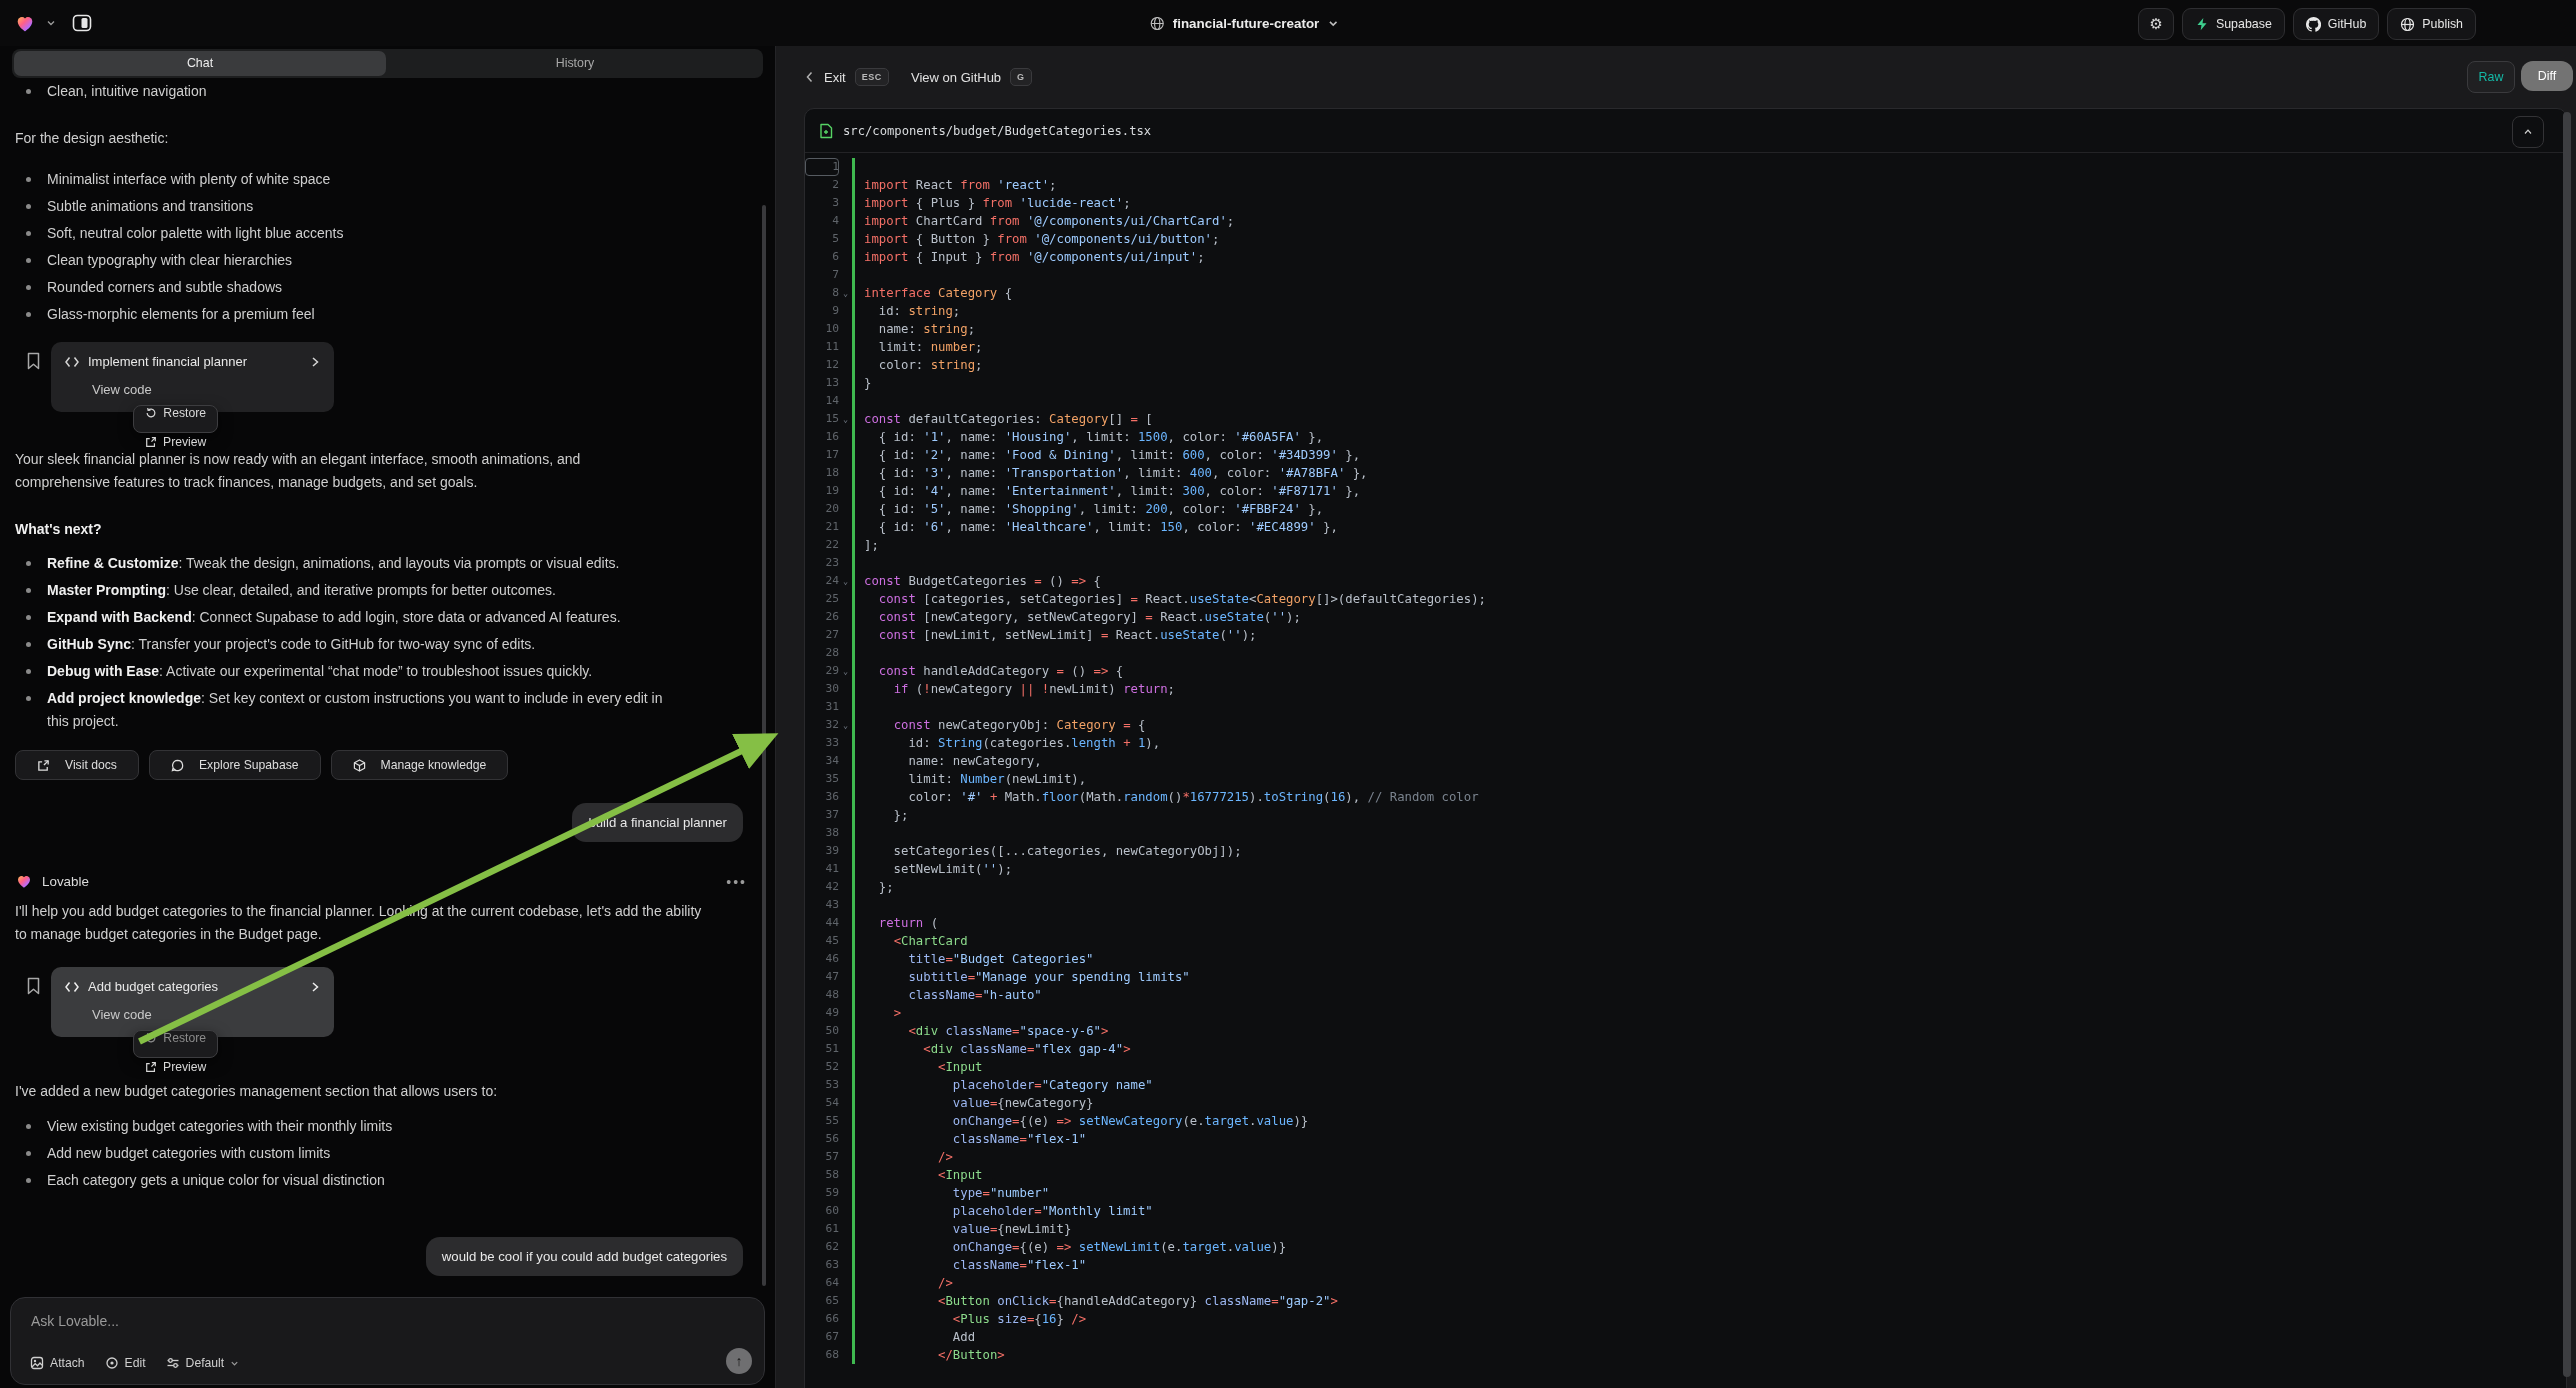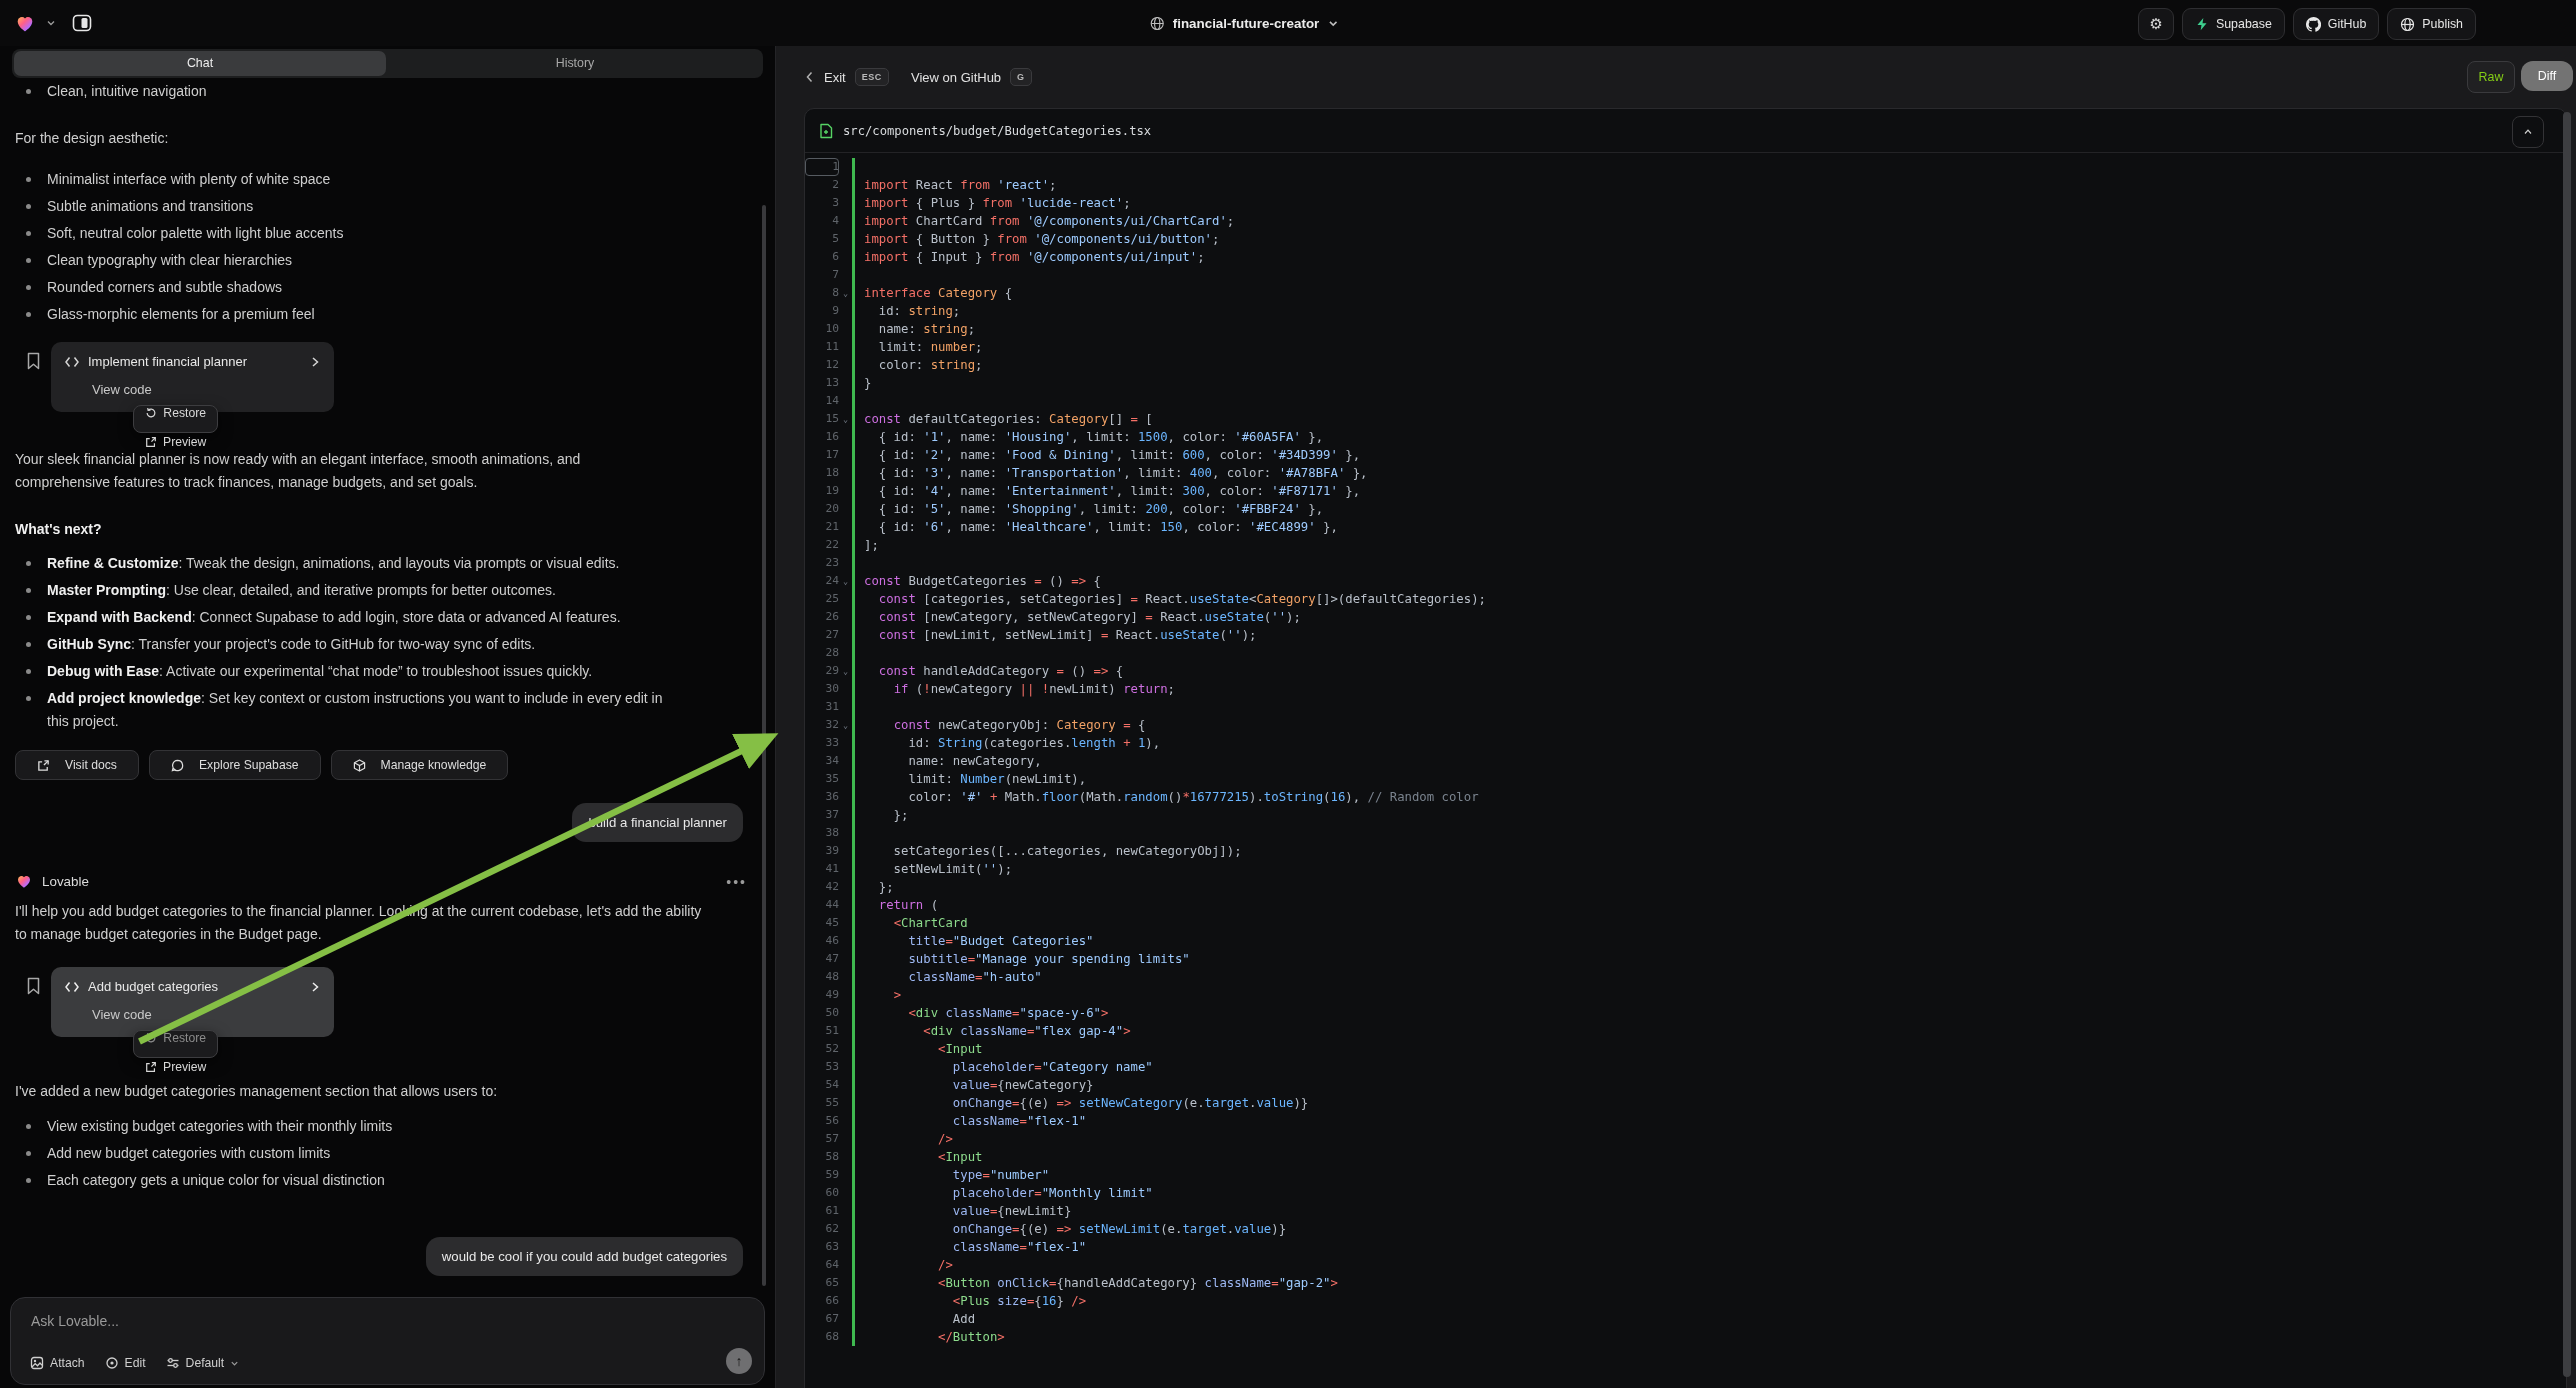--- a/index.html
+++ b/index.html
@@ -62,21 +62,21 @@
   .send{position:absolute;right:12px;bottom:10px;width:26px;height:26px;border-radius:50%;background:#6f6f71;
         display:flex;align-items:center;justify-content:center;color:#141414;font-size:14px;font-weight:700;cursor:pointer;}
   .chat-scroll{position:absolute;left:762px;top:159px;width:4px;height:1081px;background:#39393c;border-radius:2px;}
   
   .codepanel{position:absolute;left:776px;top:46px;width:1800px;height:1342px;background:#1a1a1c;}
   .ctb{position:absolute;left:0;top:0;width:100%;height:62px;}
   .ctb .item{position:absolute;top:16px;height:30px;display:flex;align-items:center;font-size:13px;color:#e2e2e2;cursor:pointer;}
   .keybadge{margin-left:9px;font-size:9px;letter-spacing:0.5px;color:#b9b9b9;background:#232325;
             border:1px solid #3a3a3d;border-radius:5px;padding:3px 6px;font-weight:700;}
   .btn-raw{position:absolute;left:1691px;top:15px;width:46px;height:30px;border-radius:8px;background:#202022;
-           border:1px solid #3a3a3d;color:#84cc16;font-size:12.4px;display:flex;align-items:center;justify-content:center;cursor:pointer;}
+           border:1px solid #3a3a3d;color:#14b8a6;font-size:12.4px;display:flex;align-items:center;justify-content:center;cursor:pointer;}
   .btn-diff{position:absolute;left:1745px;top:15px;width:52px;height:30px;border-radius:12px;background:#737373;
             color:#fff;font-size:12.4px;display:flex;align-items:center;justify-content:center;cursor:pointer;}
   .codecard{position:absolute;left:28px;top:62px;width:1761px;height:1285px;background:#0d0e10;
             border:1px solid #29292c;border-radius:10px 10px 0 0;overflow:hidden;}
   .filehead{position:absolute;left:0;top:0;width:100%;height:44px;border-bottom:1px solid #232326;display:flex;align-items:center;padding:0 14px;box-sizing:border-box;gap:10px;}
   .filepath{font-family:"DejaVu Sans Mono",monospace;font-size:12.2px;color:#d8dbde;}
   .collapse-btn{position:absolute;right:22px;top:7px;width:30px;height:30px;border:1px solid #333336;border-radius:8px;
                 display:flex;align-items:center;justify-content:center;color:#d0d0d0;cursor:pointer;}
   .codebody{position:absolute;left:0;top:44px;width:100%;bottom:0;padding-top:5px;
             font-family:"DejaVu Sans Mono",monospace;font-size:12.3px;}
@@ -469,20 +469,21 @@
         <div class="cl"><span class="ln">32</span><span class="fold">⌄</span><span class="addbar"></span><span class="ct"><span class="tk-p">    </span><span class="tk-kc">const</span><span class="tk-p"> newCategoryObj: </span><span class="tk-t">Category</span><span class="tk-p"> </span><span class="tk-k">=</span><span class="tk-p"> {</span></span></div>
         <div class="cl"><span class="ln">33</span><span class="fold"></span><span class="addbar"></span><span class="ct"><span class="tk-p">      id: </span><span class="tk-n">String</span><span class="tk-p">(categories.</span><span class="tk-n">length</span><span class="tk-p"> </span><span class="tk-k">+</span><span class="tk-p"> </span><span class="tk-n">1</span><span class="tk-p">),</span></span></div>
         <div class="cl"><span class="ln">34</span><span class="fold"></span><span class="addbar"></span><span class="ct"><span class="tk-p">      name: newCategory,</span></span></div>
         <div class="cl"><span class="ln">35</span><span class="fold"></span><span class="addbar"></span><span class="ct"><span class="tk-p">      limit: </span><span class="tk-n">Number</span><span class="tk-p">(newLimit),</span></span></div>
         <div class="cl"><span class="ln">36</span><span class="fold"></span><span class="addbar"></span><span class="ct"><span class="tk-p">      color: </span><span class="tk-s">'#'</span><span class="tk-p"> </span><span class="tk-k">+</span><span class="tk-p"> Math.</span><span class="tk-n">floor</span><span class="tk-p">(Math.</span><span class="tk-n">random</span><span class="tk-p">()</span><span class="tk-k">*</span><span class="tk-n">16777215</span><span class="tk-p">).</span><span class="tk-n">toString</span><span class="tk-p">(</span><span class="tk-n">16</span><span class="tk-p">), </span><span class="tk-c">// Random color</span></span></div>
         <div class="cl"><span class="ln">37</span><span class="fold"></span><span class="addbar"></span><span class="ct"><span class="tk-p">    };</span></span></div>
         <div class="cl"><span class="ln">38</span><span class="fold"></span><span class="addbar"></span><span class="ct"></span></div>
         <div class="cl"><span class="ln">39</span><span class="fold"></span><span class="addbar"></span><span class="ct"><span class="tk-p">    setCategories([...categories, newCategoryObj]);</span></span></div>
         <div class="cl"><span class="ln">41</span><span class="fold"></span><span class="addbar"></span><span class="ct"><span class="tk-p">    setNewLimit(</span><span class="tk-s">''</span><span class="tk-p">);</span></span></div>
         <div class="cl"><span class="ln">42</span><span class="fold"></span><span class="addbar"></span><span class="ct"><span class="tk-p">  };</span></span></div>
+        <div class="cl"><span class="ln">43</span><span class="fold"></span><span class="addbar"></span><span class="ct"></span></div>
         <div class="cl"><span class="ln">44</span><span class="fold"></span><span class="addbar"></span><span class="ct"><span class="tk-p">  </span><span class="tk-kc">return</span><span class="tk-p"> (</span></span></div>
         <div class="cl"><span class="ln">45</span><span class="fold"></span><span class="addbar"></span><span class="ct"><span class="tk-p">    </span><span class="tk-k">&lt;</span><span class="tk-g">ChartCard</span></span></div>
         <div class="cl"><span class="ln">46</span><span class="fold"></span><span class="addbar"></span><span class="ct"><span class="tk-p">      </span><span class="tk-a">title</span><span class="tk-k">=</span><span class="tk-s">"Budget Categories"</span></span></div>
         <div class="cl"><span class="ln">47</span><span class="fold"></span><span class="addbar"></span><span class="ct"><span class="tk-p">      </span><span class="tk-a">subtitle</span><span class="tk-k">=</span><span class="tk-s">"Manage your spending limits"</span></span></div>
         <div class="cl"><span class="ln">48</span><span class="fold"></span><span class="addbar"></span><span class="ct"><span class="tk-p">      </span><span class="tk-a">className</span><span class="tk-k">=</span><span class="tk-s">"h-auto"</span></span></div>
         <div class="cl"><span class="ln">49</span><span class="fold"></span><span class="addbar"></span><span class="ct"><span class="tk-p">    </span><span class="tk-k">&gt;</span></span></div>
         <div class="cl"><span class="ln">50</span><span class="fold"></span><span class="addbar"></span><span class="ct"><span class="tk-p">      </span><span class="tk-k">&lt;</span><span class="tk-g">div</span><span class="tk-p"> </span><span class="tk-a">className</span><span class="tk-k">=</span><span class="tk-s">"space-y-6"</span><span class="tk-k">&gt;</span></span></div>
         <div class="cl"><span class="ln">51</span><span class="fold"></span><span class="addbar"></span><span class="ct"><span class="tk-p">        </span><span class="tk-k">&lt;</span><span class="tk-g">div</span><span class="tk-p"> </span><span class="tk-a">className</span><span class="tk-k">=</span><span class="tk-s">"flex gap-4"</span><span class="tk-k">&gt;</span></span></div>
         <div class="cl"><span class="ln">52</span><span class="fold"></span><span class="addbar"></span><span class="ct"><span class="tk-p">          </span><span class="tk-k">&lt;</span><span class="tk-g">Input</span></span></div>
         <div class="cl"><span class="ln">53</span><span class="fold"></span><span class="addbar"></span><span class="ct"><span class="tk-p">            </span><span class="tk-a">placeholder</span><span class="tk-k">=</span><span class="tk-s">"Category name"</span></span></div>

